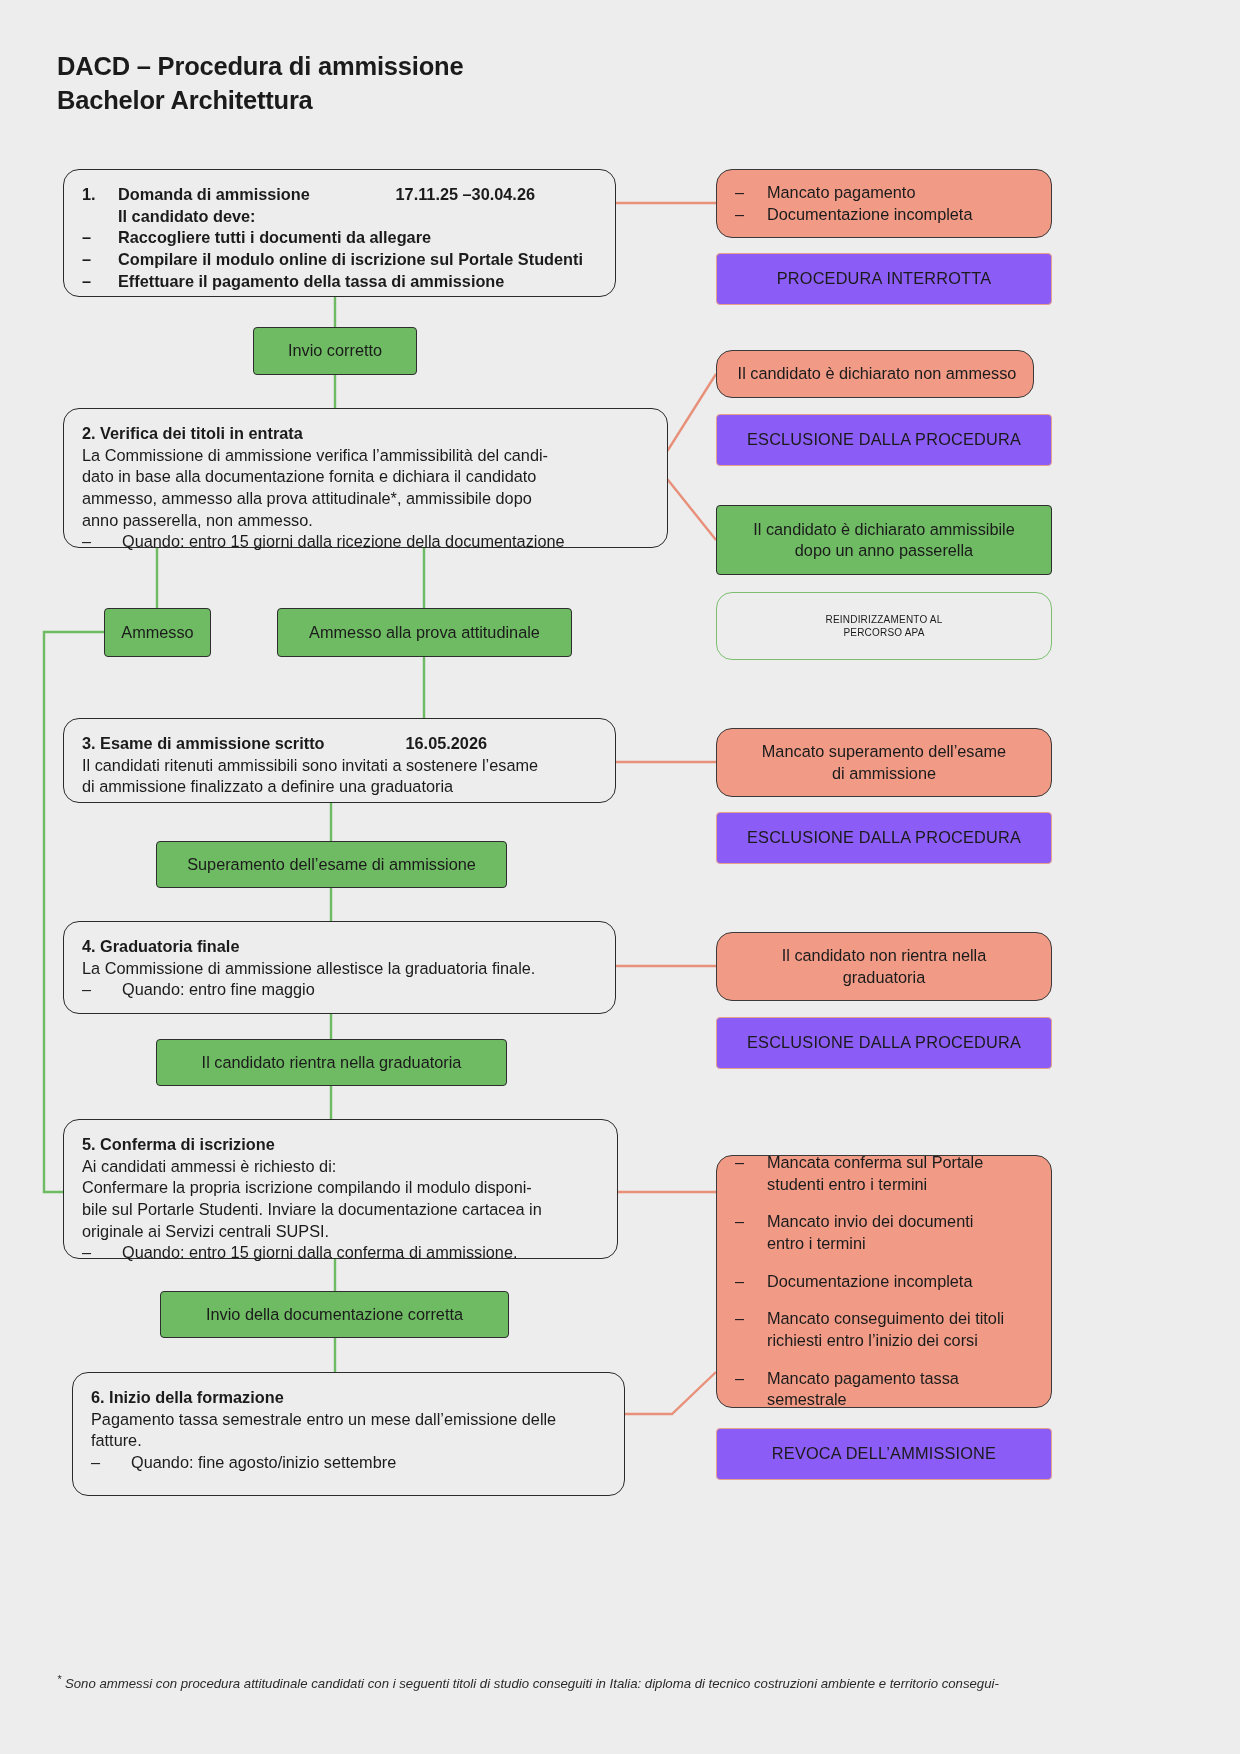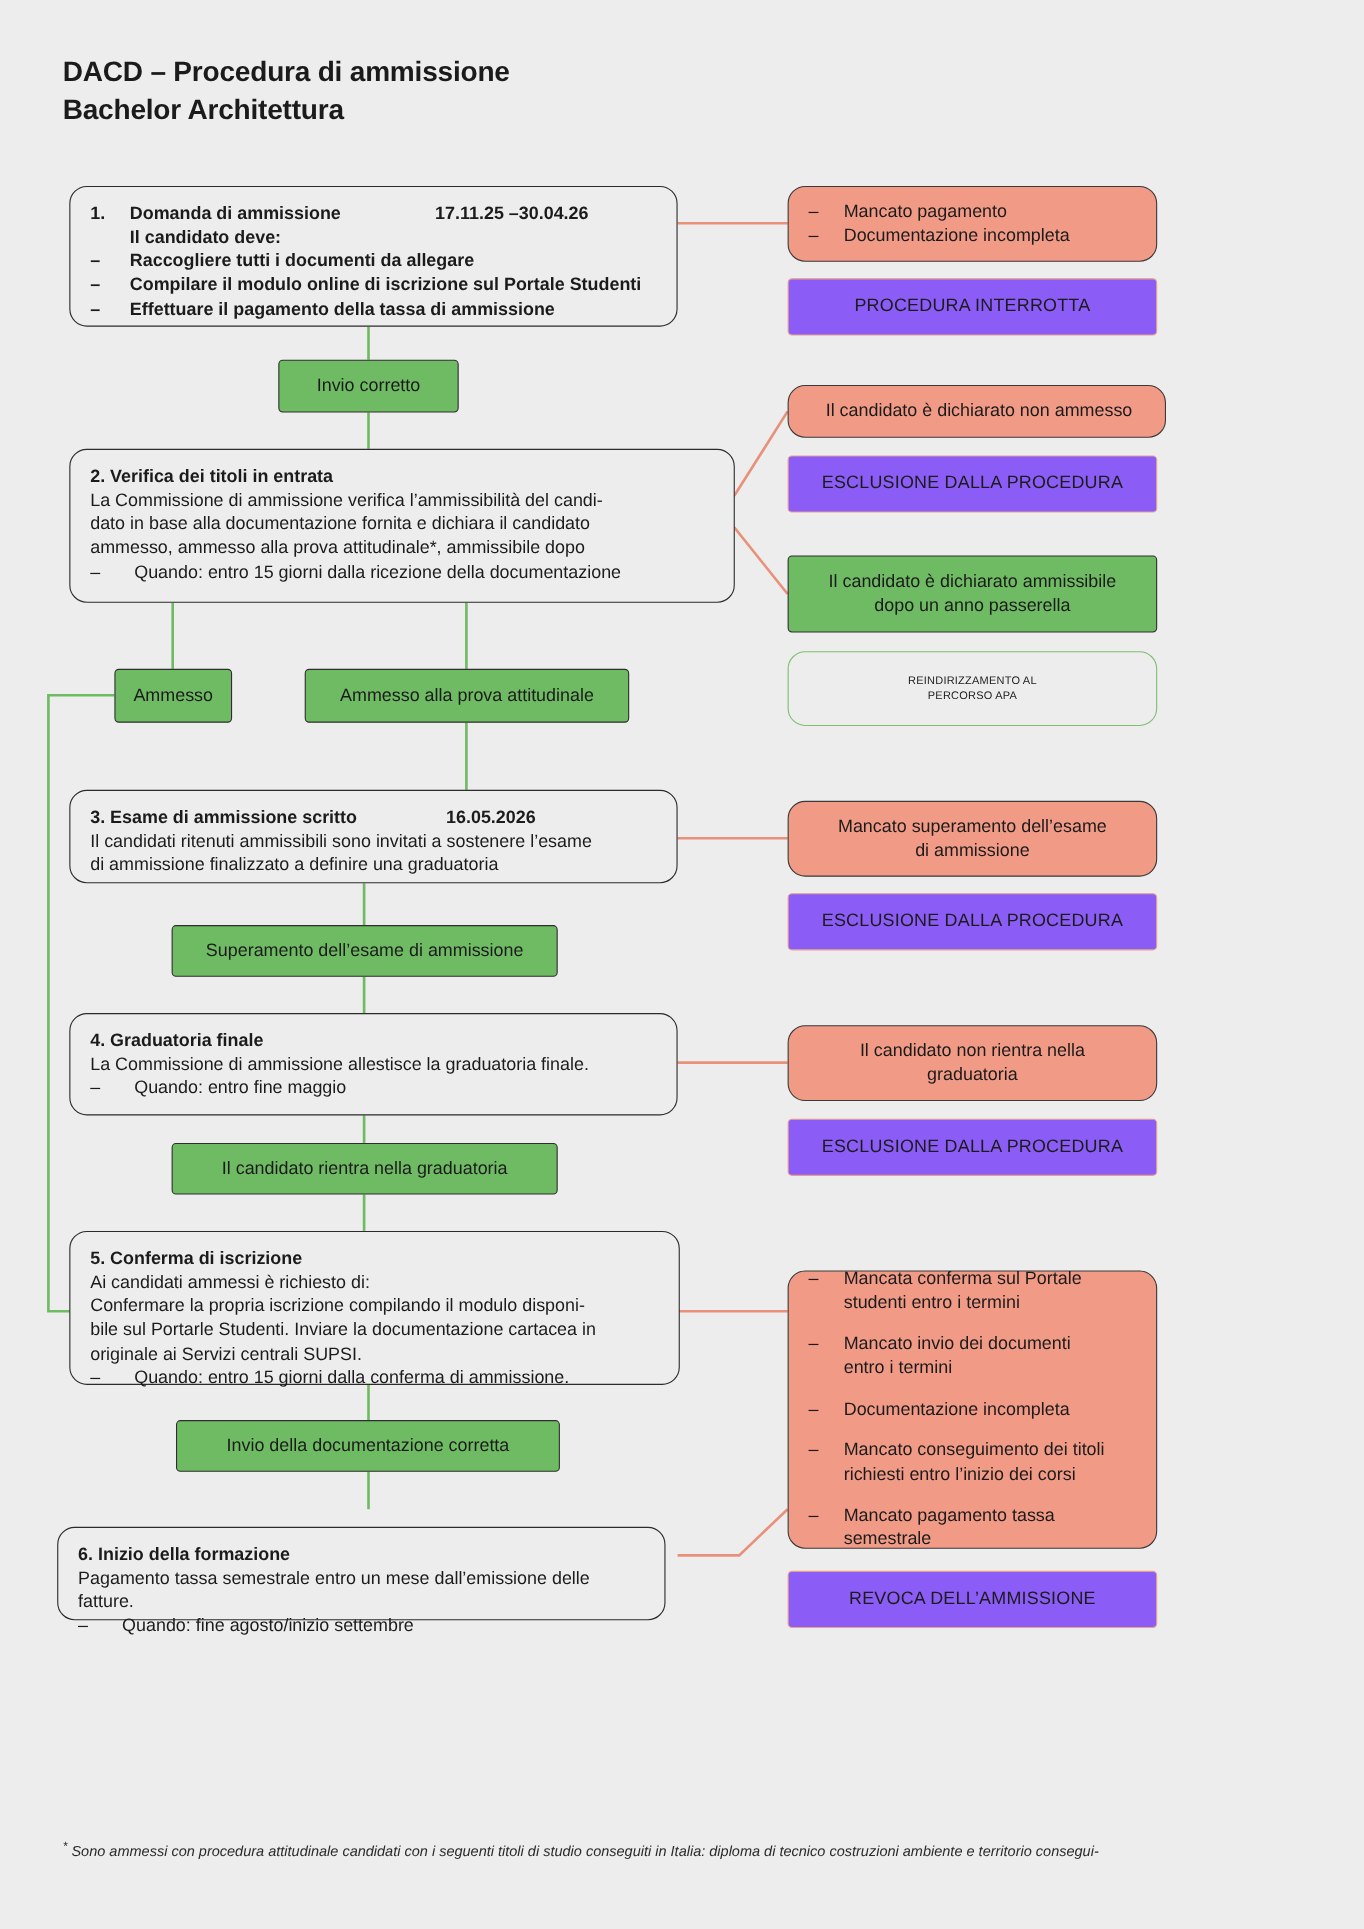--- a/index.html
+++ b/index.html
@@ -187,27 +187,28 @@
 
   <div class="node green" style="left:253px;top:327px;width:164px;height:48px;">
     <span>Invio corretto</span>
   </div>
 
   <div class="node step" style="left:63px;top:408px;width:605px;height:140px;">
     <div class="hd">2. Verifica dei titoli in entrata</div>
     <p>La Commissione di ammissione verifica l’ammissibilità del candi-</p>
     <p>dato in base alla documentazione fornita e dichiara il candidato</p>
     <p>ammesso, ammesso alla prova attitudinale*, ammissibile dopo</p>
+    <p>anno passerella, non ammesso.</p>
     <div class="row">
         <div class="dash wide">–</div>
         <div>Quando: entro 15  giorni dalla ricezione della documentazione</div>
       </div>
   </div>
 
-  <div class="node red" style="left:716px;top:350px;width:344px;height:48px;padding-left:20px;">
+  <div class="node red" style="left:716px;top:350px;width:318px;height:48px;padding-left:20px;">
     <span>Il candidato è dichiarato non ammesso</span>
   </div>
 
   <div class="node outline-red" style="left:716px;top:414px;width:336px;height:52px;">
     <span>ESCLUSIONE DALLA PROCEDURA</span>
   </div>
 
   <div class="node green" style="left:716px;top:505px;width:336px;height:70px;">
     <span>
       <span>Il candidato è dichiarato ammissibile</span><br>
@@ -312,21 +313,21 @@
           <div class="dash">–</div>
         <div><span>Mancato pagamento tassa</span><br><span>semestrale</span></div>
         </div>
     </div>
   </div>
 
   <div class="node green" style="left:160px;top:1291px;width:349px;height:47px;">
     <span>Invio della documentazione corretta</span>
   </div>
 
-  <div class="node step" style="left:52px;top:1372px;width:553px;height:85px;margin-top:16px;">
+  <div class="node step" style="left:72px;top:1372px;width:553px;height:124px;">
     <div class="hd">6. Inizio della formazione</div>
     <p>Pagamento tassa semestrale entro un mese dall’emissione delle</p>
     <p>fatture.</p>
     <div class="row">
         <div class="dash wide">–</div>
         <div>Quando: fine agosto/inizio settembre</div>
       </div>
   </div>
 
   <div class="node outline-red" style="left:716px;top:1428px;width:336px;height:52px;">

